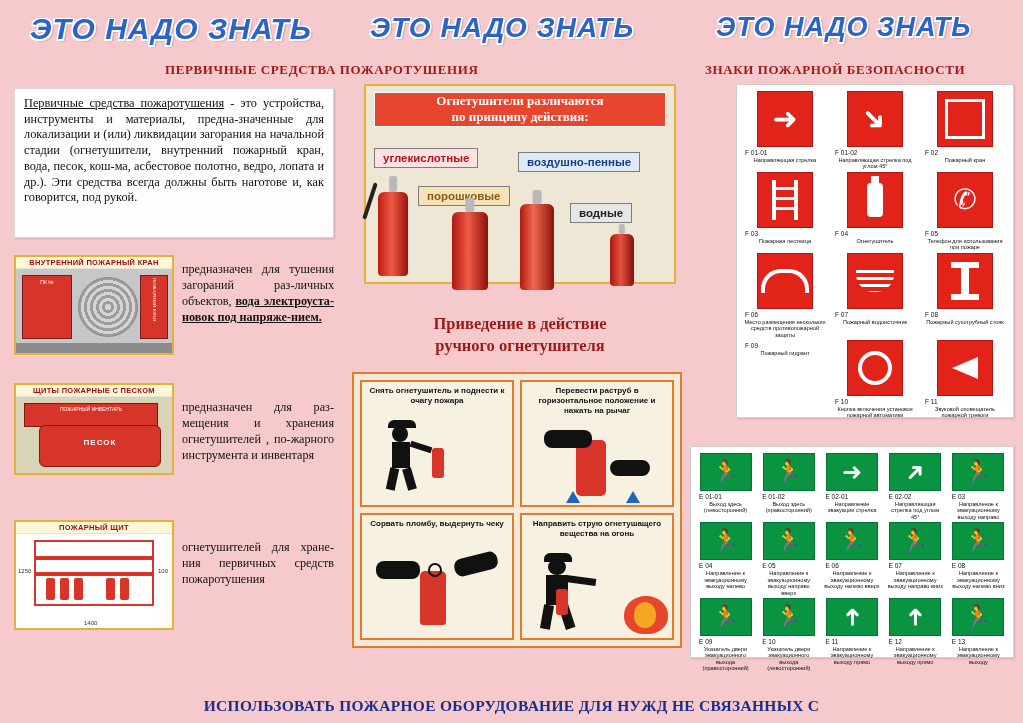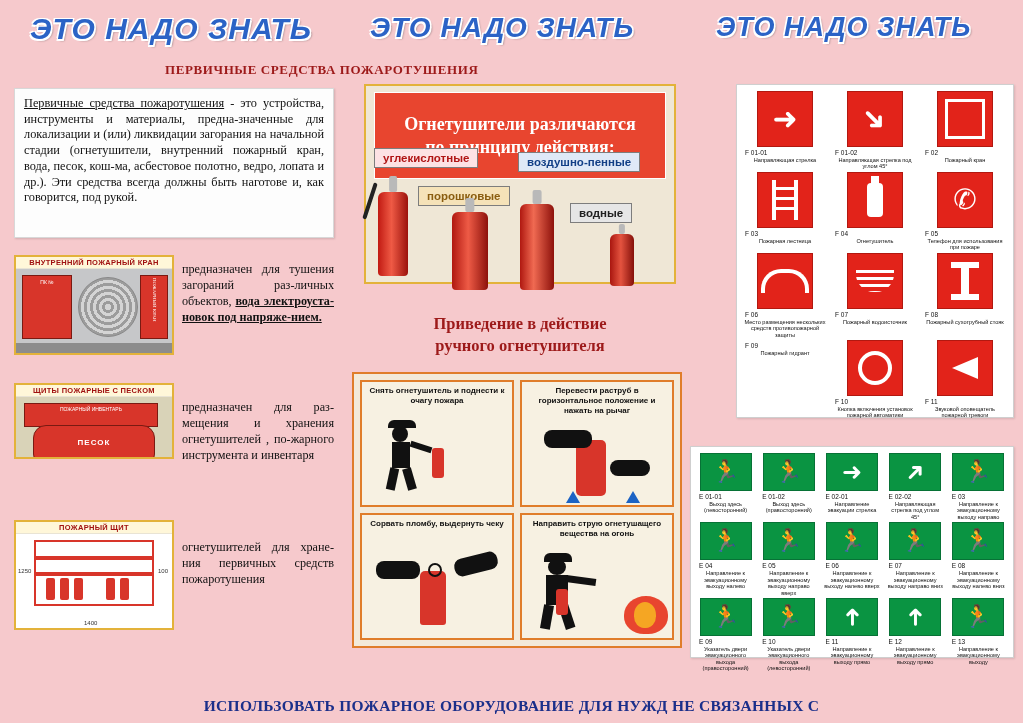--- a/index.html
+++ b/index.html
@@ -84,21 +84,21 @@
   .hyd-door{position:absolute;left:6px;top:6px;width:48px;height:62px;background:#d8352a;border:1px solid #7a1a12;}
   .hyd-door .lbl{font-size:5px;color:#fff;text-align:center;margin-top:3px;font-family:"Liberation Sans",sans-serif;}
   .hyd-coil{position:absolute;left:62px;top:8px;width:58px;height:58px;border-radius:50%;background:
      repeating-radial-gradient(circle at 50% 50%, #d4d4d4 0 3px, #9c9c9c 3px 6px);border:1px solid #888;}
   .hyd-right{position:absolute;right:4px;top:6px;width:26px;height:62px;background:#d8352a;border:1px solid #7a1a12;}
   .hyd-right .v{writing-mode:vertical-rl;font-size:5px;color:#fff;margin:2px auto;display:block;text-align:center;}
   .hyd-floor{position:absolute;left:0;right:0;bottom:0;height:10px;background:#8c8c8c;}
 
   
   .sand-wrap{position:absolute;inset:0;top:12px;background:#d9d3b8;}
-  .sand-box{position:absolute;left:17px;top:28px;width:120px;height:40px;background:#d8352a;border:1px solid #7a1a12;border-radius:13px;}
+  .sand-box{position:absolute;left:23px;top:28px;width:120px;height:40px;background:#d8352a;border:1px solid #7a1a12;border-radius:6px;}
   .sand-box .t{font-family:"Liberation Sans",sans-serif;font-size:8px;color:#fff;text-align:center;font-weight:bold;margin-top:12px;letter-spacing:1px;}
   .sand-shield{position:absolute;left:8px;top:6px;width:132px;height:22px;background:#d8352a;border:1px solid #7a1a12;}
   .sand-shield .t{font-family:"Liberation Sans",sans-serif;font-size:5px;color:#fff;text-align:center;margin-top:2px;}
 
   
   .fs-wrap{position:absolute;inset:0;top:12px;background:#ffffff;}
   .fs-frame{position:absolute;left:18px;top:6px;width:116px;height:62px;border:2px solid #d8352a;background:#fff;}
   .fs-bar{position:absolute;left:0;right:0;height:4px;background:#d8352a;}
   .fs-ext{position:absolute;bottom:4px;width:9px;height:22px;background:#d8352a;border-radius:2px;}
   .dim{position:absolute;font-size:6px;color:#333;font-family:"Liberation Sans",sans-serif;}
@@ -109,22 +109,22 @@
     background:#efe7d6;
     border:2px solid #e3b23a;
     box-sizing:border-box;
   }
   .mid-title{
     background:#e8452f;
     border:1px solid #fff;
     color:#fff;
     font-weight:bold;
     text-align:center;
-    font-size:18px;
-    padding:20px 6px;
+    font-size:13px;
+    padding:0 6px;
     margin:6px 8px 16px;
     line-height:1.25;
     font-family:"Liberation Serif",serif;
   }
   .tagbar{position:absolute;font-family:"Liberation Sans",sans-serif;font-weight:bold;font-size:11.5px;padding:3px 8px;border:1px solid #7d7d7d;white-space:nowrap;}
   .tag-co2{background:#fde2e4;color:#b01515;}
   .tag-air{background:#dfe9f7;color:#123f86;}
   .tag-pow{background:#f5e2b8;color:#8a5d10;}
   .tag-wat{background:#e6e6e6;color:#222;}
 
@@ -209,20 +209,21 @@
 </head>
 <body>
 
 <div class="page">
 
   <div class="banner" style="left:30px;top:12px;font-size:30px;">ЭТО НАДО ЗНАТЬ</div>
   <div class="banner" style="left:370px;top:12px;font-size:28px;">ЭТО НАДО ЗНАТЬ</div>
   <div class="banner" style="left:716px;top:12px;font-size:27px;">ЭТО НАДО ЗНАТЬ</div>
 
   <div class="subhead" style="left:165px;top:62px;">ПЕРВИЧНЫЕ СРЕДСТВА ПОЖАРОТУШЕНИЯ</div>
+  <div class="subhead" style="left:705px;top:62px;">ЗНАКИ  ПОЖАРНОЙ  БЕЗОПАСНОСТИ</div>
 
   <div class="text-card" style="left:14px;top:88px;width:320px;height:150px;">
     <u>Первичные средства пожаротушения</u><span> - это устройства, инструменты и материалы, предна-значенные для локализации и (или) ликвидации загорания на начальной стадии (огнетушители, внутренний пожарный кран, вода, песок, кош-ма, асбестовое полотно, ведро, лопата и др.). Эти средства всегда должны быть наготове и, как говорится, под рукой.</span>
   </div>
 
   <div class="photo" style="left:14px;top:255px;width:160px;height:100px;">
     <div class="cap">ВНУТРЕННИЙ ПОЖАРНЫЙ КРАН</div>
     <div class="hyd-body">
       <div class="hyd-door">
         <div class="lbl">ПК №</div>
@@ -232,21 +233,21 @@
         <span class="v">ПОЖАРНЫЙ КРАН</span>
       </div>
       <div class="hyd-floor"></div>
     </div>
   </div>
   <div class="sidetext" style="left:182px;top:262px;width:152px;">
     <span>предназначен для тушения загораний раз-личных объектов,</span>
     <u>вода электроуста-новок под напряже-нием.</u>
   </div>
 
-  <div class="photo" style="left:14px;top:383px;width:160px;height:76px;">
+  <div class="photo" style="left:14px;top:383px;width:160px;height:92px;">
     <div class="cap">ЩИТЫ ПОЖАРНЫЕ С ПЕСКОМ</div>
     <div class="sand-wrap">
       <div class="sand-shield">
         <div class="t">ПОЖАРНЫЙ ИНВЕНТАРЬ</div>
       </div>
       <div class="sand-box">
         <div class="t">ПЕСОК</div>
       </div>
     </div>
   </div>

